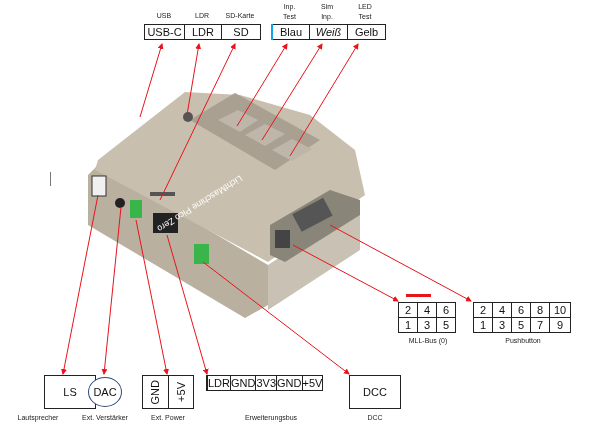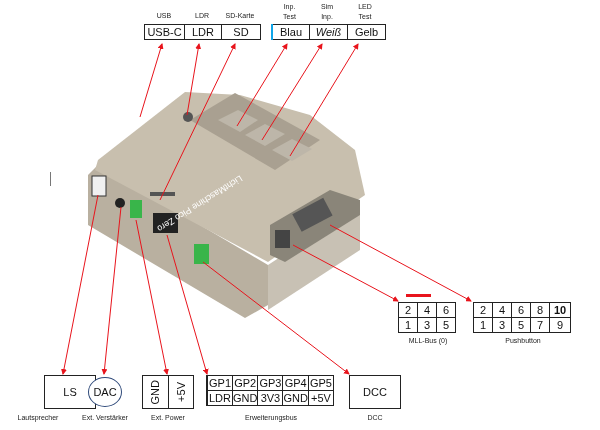--- a/index.html
+++ b/index.html
@@ -112,21 +112,21 @@
   </table>
 <div class="cap" style="left:398px;top:336px;width:60px;">MLL-Bus (0)</div>
 
 <table class="pins" style="left:473px;top:302px;">
   <tbody>
       <tr>
     <td style="width:18px;">2</td>
     <td style="width:18px;">4</td>
     <td style="width:18px;">6</td>
     <td style="width:18px;">8</td>
-    <td style="width:20px;font-weight:bold;">10</td>
+    <td style="width:20px;">10</td>
   </tr>
   <tr>
     <td>1</td>
     <td>3</td>
     <td>5</td>
     <td>7</td>
     <td>9</td>
   </tr>
 </tbody>
   </table>
@@ -143,27 +143,20 @@
       <span class="vtxt">GND</span>
     </div>
   <div style="width:25px;height:100%;display:flex;align-items:center;justify-content:center;">
       <span class="vtxt">+5V</span>
     </div>
 </div>
 <div class="cap" style="left:138px;top:413px;width:60px;">Ext. Power</div>
 
 <table class="pins" style="left:206px;top:375px;border-left:2px solid #222;">
   <tbody>
-      <tr>
-    <td style="width:24px;">GP1</td>
-    <td style="width:24px;">GP2</td>
-    <td style="width:24px;">GP3</td>
-    <td style="width:24px;">GP4</td>
-    <td style="width:24px;">GP5</td>
-  </tr>
   <tr>
     <td>LDR</td>
     <td>GND</td>
     <td>3V3</td>
     <td>GND</td>
     <td>+5V</td>
   </tr>
 </tbody>
   </table>
 <div class="cap" style="left:206px;top:413px;width:130px;">Erweiterungsbus</div>

